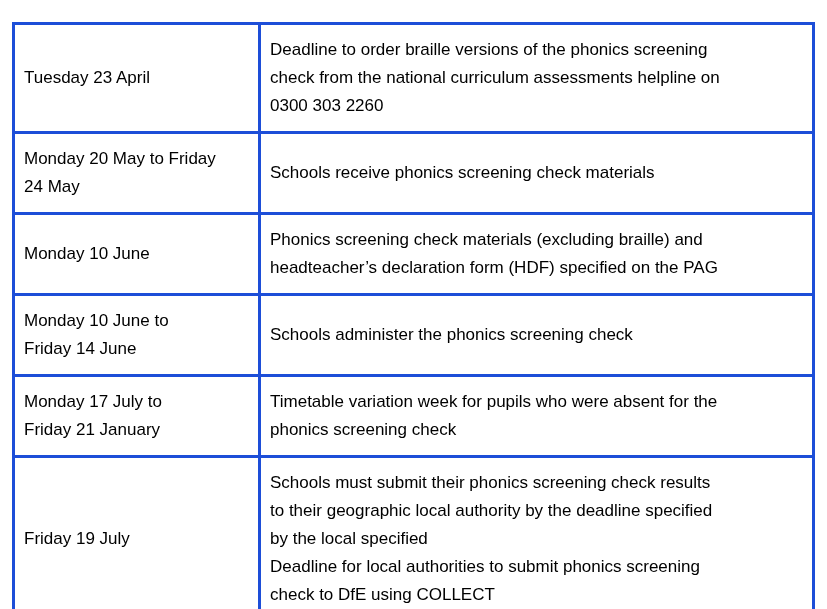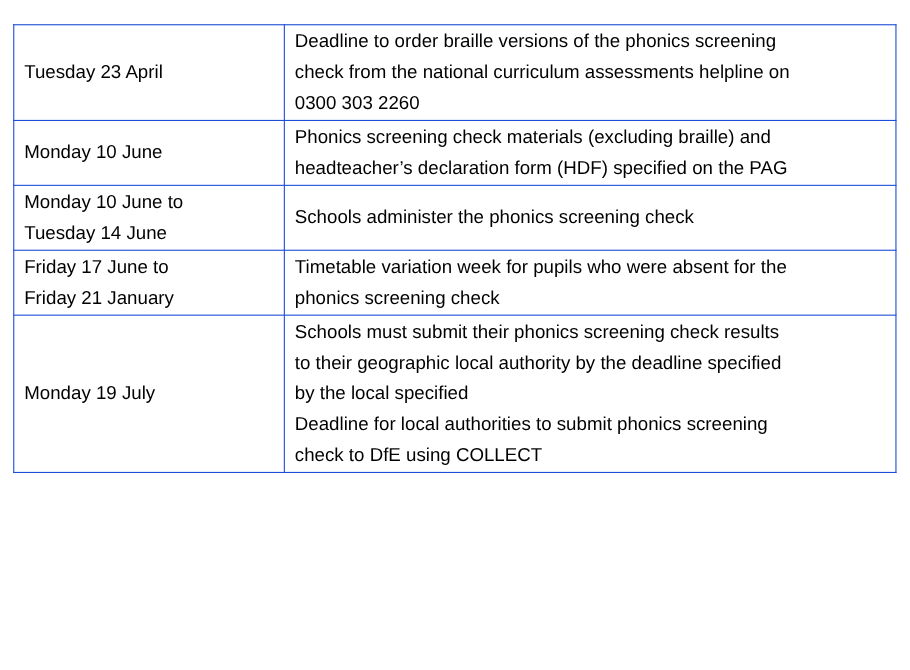--- a/index.html
+++ b/index.html
@@ -19,26 +19,26 @@
   table.schedule {
     position: absolute;
     left: 12px;
     top: 22px;
     width: 803px;
     border-collapse: collapse;
     table-layout: fixed;
   }
   col.date-col { width: 246px; }
   table.schedule td {
-    border: 1px solid #1d4ed8;
+    border: 3px solid #1d4ed8;
     box-sizing: border-box;
     vertical-align: middle;
     font-size: 17px;
     line-height: 28px;
-    padding: 1px 9px;
+    padding: 11px 9px;
     color: #000000;
     background: #ffffff;
   }
   .cell-line {
     display: block;
     white-space: nowrap;
     overflow: visible;
   }
 </style>
 </head>
@@ -56,49 +56,58 @@
             <span class="cell-line">Tuesday 23 April</span>
           </td>
           <td>
             <span class="cell-line">Deadline to order braille versions of the phonics screening</span>
             <span class="cell-line">check from the national curriculum assessments helpline on</span>
             <span class="cell-line">0300 303 2260</span>
           </td>
         </tr>
         <tr>
           <td>
+            <span class="cell-line">Monday 20 May to Friday</span>
+            <span class="cell-line">24 May</span>
+          </td>
+          <td>
+            <span class="cell-line">Schools receive phonics screening check materials</span>
+          </td>
+        </tr>
+        <tr>
+          <td>
             <span class="cell-line">Monday 10 June</span>
           </td>
           <td>
             <span class="cell-line">Phonics screening check materials (excluding braille) and</span>
             <span class="cell-line">headteacher’s declaration form (HDF) specified on the PAG</span>
           </td>
         </tr>
         <tr>
           <td>
             <span class="cell-line">Monday 10 June to</span>
-            <span class="cell-line">Tuesday 14 June</span>
+            <span class="cell-line">Friday 14 June</span>
           </td>
           <td>
             <span class="cell-line">Schools administer the phonics screening check</span>
           </td>
         </tr>
         <tr>
           <td>
-            <span class="cell-line">Friday 17 June to</span>
+            <span class="cell-line">Monday 17 July to</span>
             <span class="cell-line">Friday 21 January</span>
           </td>
           <td>
             <span class="cell-line">Timetable variation week for pupils who were absent for the</span>
             <span class="cell-line">phonics screening check</span>
           </td>
         </tr>
         <tr>
           <td>
-            <span class="cell-line">Monday 19 July</span>
+            <span class="cell-line">Friday 19 July</span>
           </td>
           <td>
             <span class="cell-line">Schools must submit their phonics screening check results</span>
             <span class="cell-line">to their geographic local authority by the deadline specified</span>
             <span class="cell-line">by the local specified</span>
             <span class="cell-line">Deadline for local authorities to submit phonics screening</span>
             <span class="cell-line">check to DfE using COLLECT</span>
           </td>
         </tr>
       </tbody>

